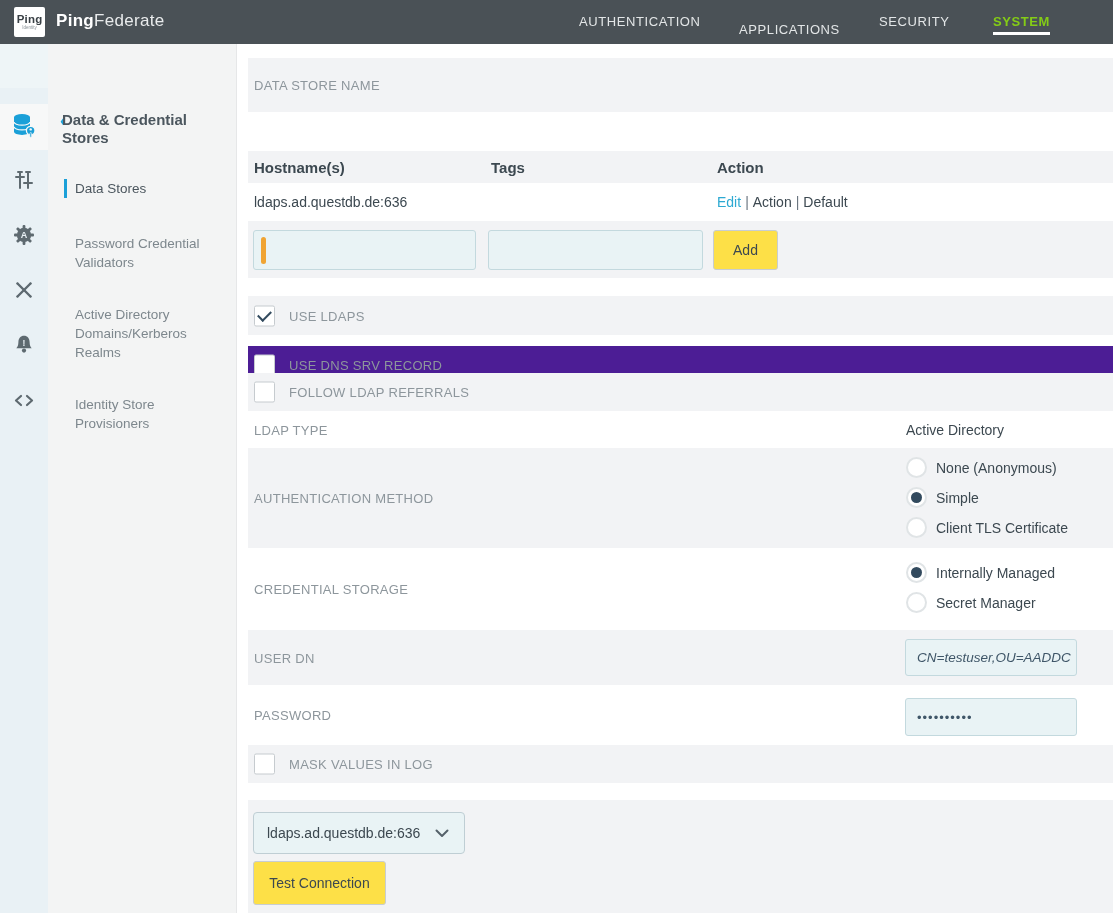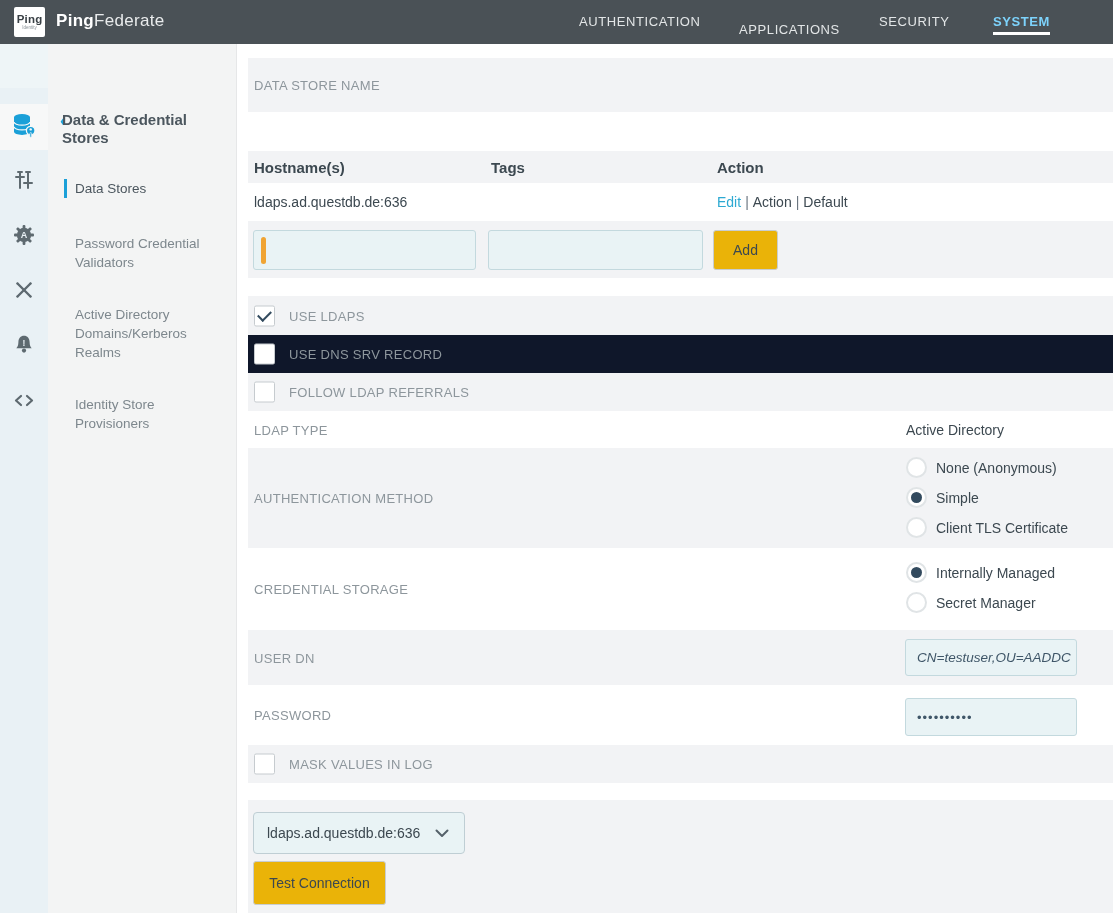--- a/index.html
+++ b/index.html
@@ -9,21 +9,21 @@
   
   .topbar { position: absolute; left: 0; top: 0; width: 1113px; height: 44px; background: #4a5156; }
   .logo-box { position: absolute; left: 14px; top: 7px; width: 31px; height: 30px; background: #ffffff; border-radius: 2px;
               display: flex; flex-direction: column; align-items: center; justify-content: center; cursor: pointer; }
   .logo-ping { font-size: 11.5px; font-weight: bold; color: #3a4146; line-height: 11px; letter-spacing: 0.2px; }
   .logo-identity { font-size: 4.5px; color: #8a9298; line-height: 6px; }
   .brand { position: absolute; left: 56px; top: 11px; font-size: 17px; color: #ffffff; letter-spacing: 0.3px; }
   .brand .bold { font-weight: bold; }
   .brand .rest { font-weight: normal; color: #e9ebec; }
   .nav-item { position: absolute; top: 14px; font-size: 13px; letter-spacing: 0.6px; color: #e3e6e7; cursor: pointer; text-decoration: none; }
-  .nav-item.active { color: #7dd3fc; font-weight: bold; padding-bottom: 3px; border-bottom: 3px solid #ffffff; }
+  .nav-item.active { color: #84cc16; font-weight: bold; padding-bottom: 3px; border-bottom: 3px solid #ffffff; }
   .nav-auth { left: 579px; } .nav-apps { left: 739px; margin-top: 8px; } .nav-sec { left: 879px; } .nav-sys { left: 993px; }
 
   
   .rail { position: absolute; left: 0; top: 44px; width: 48px; height: 869px; background: #e9f1f5; }
   .rail-top-tile { position: absolute; left: 0; top: 0; width: 48px; height: 44px; background: #eef5f7; }
   .rail-item { position: absolute; left: 0; width: 48px; height: 46px; display: flex; align-items: center; justify-content: center; cursor: pointer; }
   .rail-item.active { background: #f7f8f8; }
 
   
   .panel { position: absolute; left: 48px; top: 44px; width: 189px; height: 869px; background: #f3f4f4; border-right: 1px solid #e6e7e8; }
@@ -55,26 +55,26 @@
   .td-host { position: absolute; left: 6px; top: 50%; transform: translateY(-50%); }
   .td-actions { position: absolute; left: 469px; top: 50%; transform: translateY(-50%); font-size: 14px; color: #3c4850; white-space: nowrap; }
   .link { color: #2da9d2; cursor: pointer; text-decoration: none; }
   .action-txt { cursor: pointer; color: #3c4850; }
   .sep { color: #6b7680; padding: 0 4px; }
 
   .r-tinput { top: 221px; height: 57px; }
   .host-input { position: absolute; left: 5px; top: 9px; width: 223px; height: 40px; padding-left: 20px; }
   .caret-bar { position: absolute; left: 13px; top: 16px; width: 5px; height: 27px; background: #f0a433; border-radius: 2.5px; }
   .tags-input { position: absolute; left: 240px; top: 9px; width: 215px; height: 40px; }
-  .btn { background: #eab308; border: 1px solid #c8cdd1; border-radius: 3px; font-family: "Liberation Sans", sans-serif;
+  .btn { background: #fde047; border: 1px solid #c8cdd1; border-radius: 3px; font-family: "Liberation Sans", sans-serif;
          font-size: 14px; color: #3c4850; cursor: pointer; }
   .add-btn { position: absolute; left: 465px; top: 9px; width: 65px; height: 40px; }
 
   .r-chk1 { top: 296px; height: 39px; }
-  .r-chk2 { top: 335px; height: 38px; background: #0f172a; }
+  .r-chk2 { top: 346px; height: 38px; background: #4c1d95; }
   .r-chk3 { top: 373px; height: 38px; }
   .r-mask { top: 745px; height: 38px; }
   .checkbox { position: absolute; left: 6px; top: 50%; transform: translateY(-50%); width: 21px; height: 21px;
               background: #ffffff; border: 1px solid #c6cbcf; border-radius: 2px; cursor: pointer; }
   .checkbox.checked::after { content: ""; display: block; width: 11px; height: 6px; margin: 4px 0 0 3px;
               border-left: 2.5px solid #324a5e; border-bottom: 2.5px solid #324a5e; transform: rotate(-45deg); }
   .chk-label { position: absolute; left: 41px; top: 50%; transform: translateY(-50%); font-size: 13px; color: #8d969c; letter-spacing: 0.3px; }
 
   .r-ldaptype { top: 411px; height: 37px; background: #ffffff; }
   .ldap-value { position: absolute; left: 658px; top: 50%; transform: translateY(-50%); }

